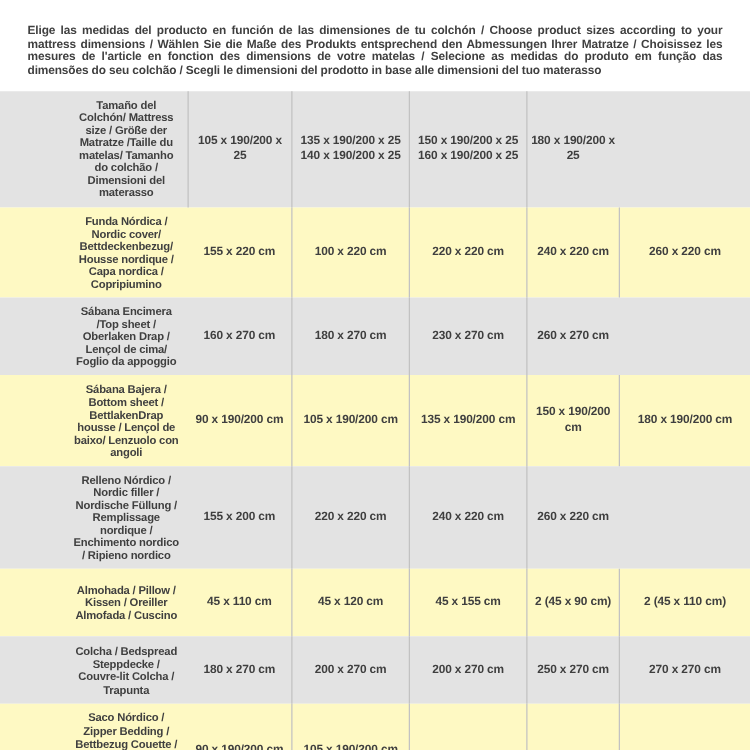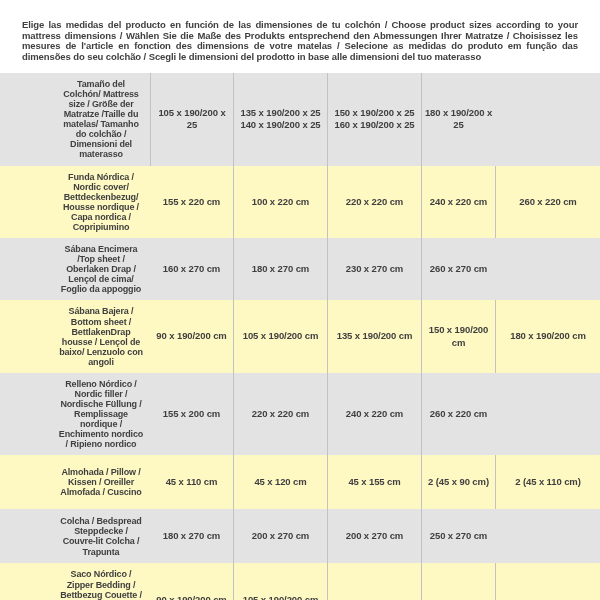--- a/index.html
+++ b/index.html
@@ -126,20 +126,21 @@
       <div class="cell val bl">2 (45 x 90 cm)</div>
       <div class="cell val bl">2 (45 x 110 cm)</div>
     </div>
 
     <div class="trow gray">
       <div class="cell label">Colcha / Bedspread Steppdecke / Couvre-lit Colcha / Trapunta</div>
       <div class="cell val">180 x 270 cm</div>
       <div class="cell val bl">200 x 270 cm</div>
       <div class="cell val bl">200 x 270 cm</div>
       <div class="cell val bl">250 x 270 cm</div>
+      <div class="cell val bl">270 x 270 cm</div>
     </div>
 
     <div class="trow white">
       <div class="cell label">Saco Nórdico / Zipper Bedding / Bettbezug Couette / Capa de Edredão Copripiumone a sacco</div>
       <div class="cell val">90 x 190/200 cm</div>
       <div class="cell val bl">105 x 190/200 cm</div>
       <div class="cell val bl"></div>
       <div class="cell val bl"></div>
       <div class="cell val bl"></div>
     </div>

